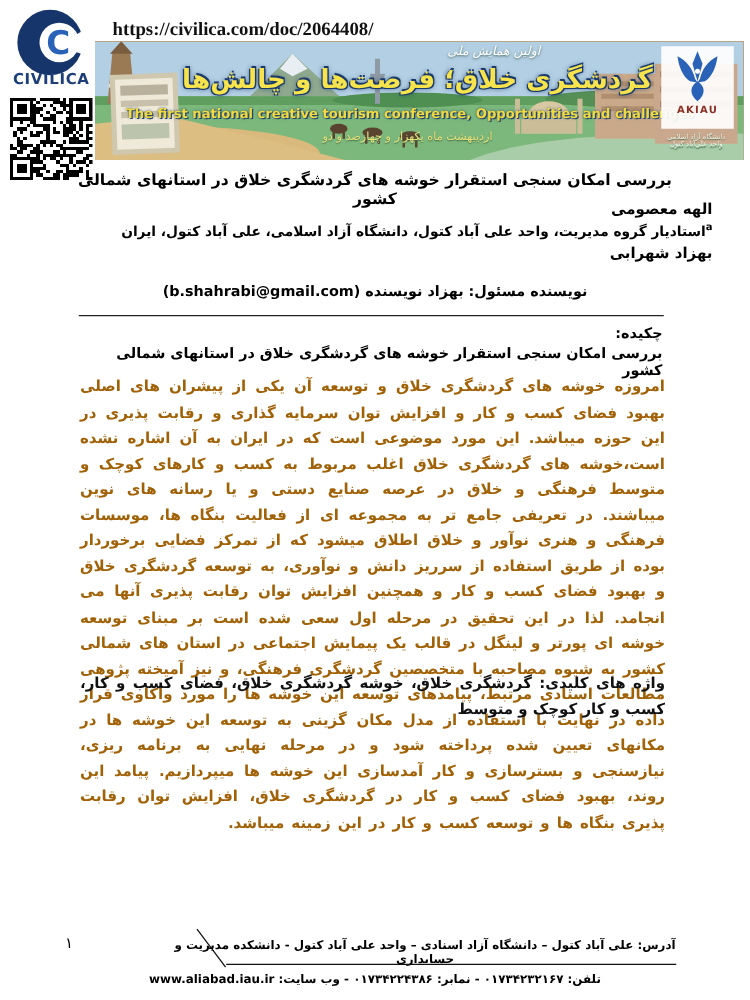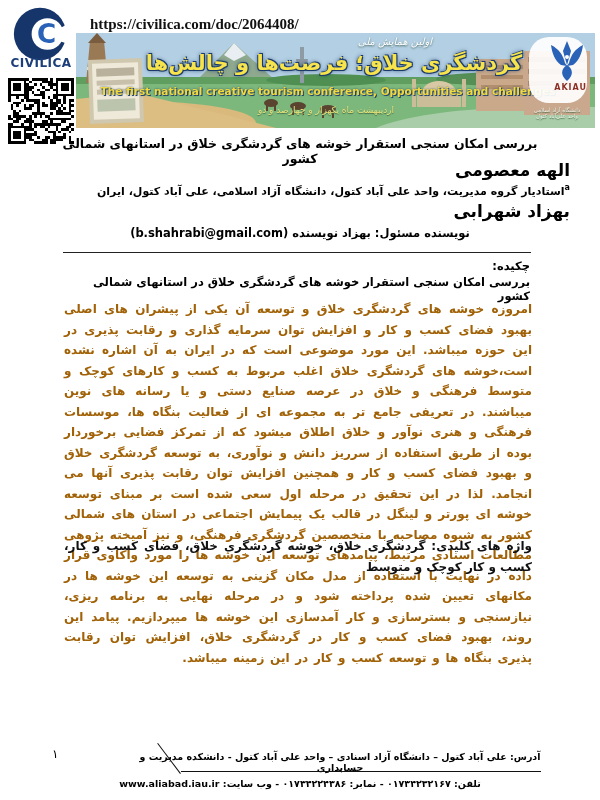--- a/index.html
+++ b/index.html
@@ -51,40 +51,40 @@
     text-align: center; color: #f2d93e; font-weight: bold; font-size: 10.5px;
     text-shadow: 1px 1px 0 #24456e, 0 0 2px #24456e;
   }
   .banner .date-line {
     position: absolute; left: 120px; top: 72px; width: 260px;
     direction: rtl; text-align: center; color: #e9e27a; font-size: 9px;
     text-shadow: 0 1px 1px #3e6b46;
   }
   .banner .akiau-box {
     position: absolute; right: 8px; top: 4px; width: 58px; height: 66px;
-    background: rgba(255,255,255,.92); border-radius: 20px;
-    display: flex; flex-direction: column; align-items: flex-end; justify-content: flex-start;
+    background: rgba(255,255,255,.92); border-radius: 0;
+    display: flex; flex-direction: column; align-items: center; justify-content: flex-start;
     padding-top: 2px;
   }
   .banner .akiau-box svg { width: 40px; height: 44px; }
   .banner .akiau-label { font-size: 8px; font-weight: bold; color: #8d2f24; letter-spacing: 1px; }
   .banner .akiau-caption {
     position: absolute; right: 10px; top: 74px; width: 56px;
     direction: rtl; text-align: center; color: #f4f2ea; font-size: 5.5px;
     text-shadow: 0 1px 1px #3e6b46;
   }
 
   
   .paper-title {
     position: absolute; left: 60px; top: 136px; width: 480px;
     direction: rtl; text-align: center;
     font-weight: bold; font-size: 12.5px; color: #000;
   }
   .authors { position: absolute; right: 30px; top: 158px; width: 520px; direction: rtl; text-align: right; color: #000; }
-  .author-name { font-weight: bold; font-size: 17px; margin-top: 2px; text-align: right; }
+  .author-name { font-weight: bold; font-size: 12px; margin-top: 2px; text-align: right; }
   .author-affil { font-size: 11px; margin-top: 3px; margin-bottom: 3px; font-weight: 600; }
   .author-affil sup { font-size: 8px; }
   .corresponding {
     position: absolute; left: 100px; top: 226px; width: 400px;
     direction: rtl; text-align: center; font-weight: bold; font-size: 11.5px; color: #000;
   }
 
   .rule-abstract {
     position: absolute; left: 63px; top: 252px; width: 468px; height: 0;
     border-top: 1.6px solid #222;

